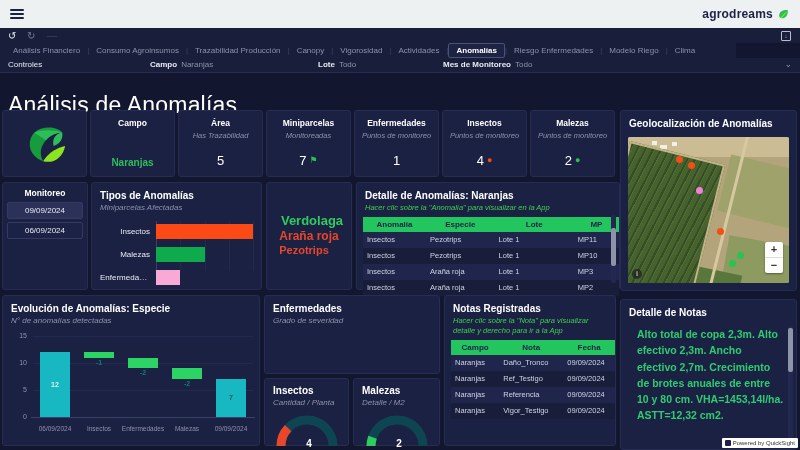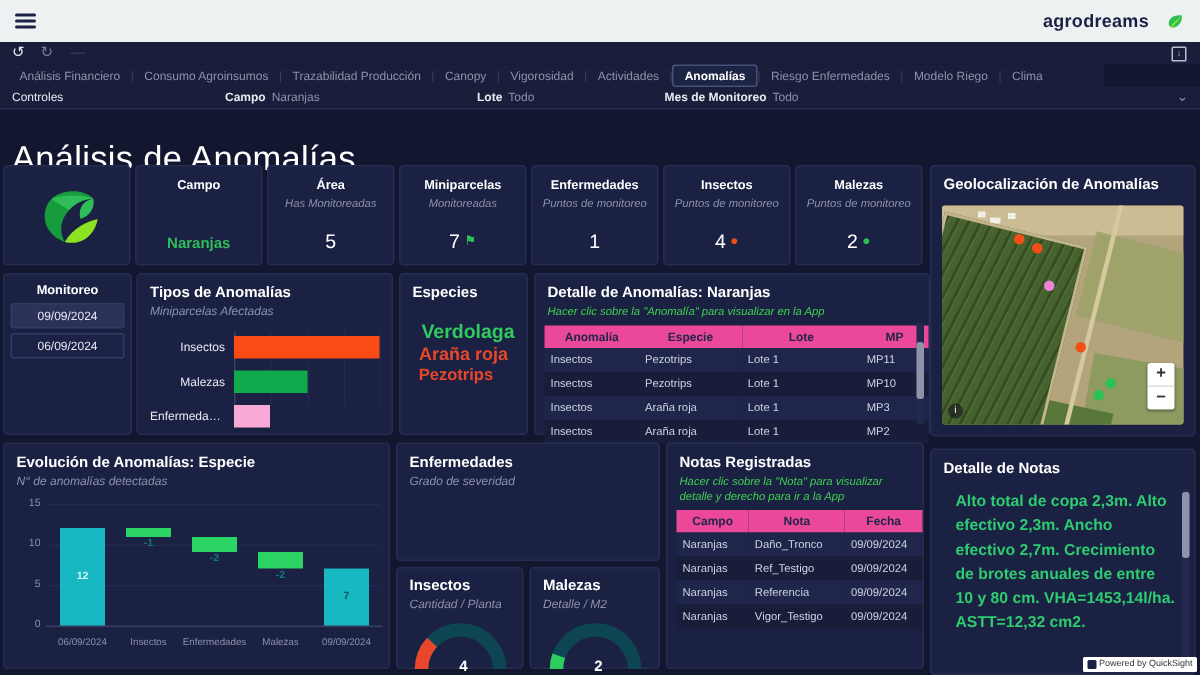--- a/index.html
+++ b/index.html
@@ -3,21 +3,21 @@
 <meta charset="utf-8">
 <style>
   html,body{margin:0;padding:0;background:#0c0f22;}
   #app{position:relative;width:800px;height:450px;overflow:hidden;background:#12162e;
        font-family:"Liberation Sans",sans-serif;}
   
   .topbar{position:absolute;left:0;top:0;width:800px;height:28px;background:#eef1f1;
           display:flex;align-items:center;justify-content:space-between;padding:0 10px;box-sizing:border-box;}
   .hamburger{width:14px;height:10px;display:flex;flex-direction:column;justify-content:space-between;cursor:pointer;}
   .hamburger i{display:block;height:2px;background:#1b2144;border-radius:1px;}
-  .brand{display:flex;align-items:flex-end;gap:11px;}
+  .brand{display:flex;align-items:flex-end;gap:4px;}
   .brand-name{font-size:12px;font-weight:bold;color:#1b2144;letter-spacing:.2px;}
   
   .toolbar{position:absolute;left:0;top:28px;width:800px;height:15px;background:#191e3b;}
   .tb-icon{position:absolute;top:0;font-size:10px;line-height:15px;cursor:pointer;}
   .export-box{position:absolute;right:9px;top:3px;width:8px;height:8px;border:1px solid #b9bdd0;
               border-radius:1px;color:#b9bdd0;font-size:6px;line-height:8px;text-align:center;cursor:pointer;}
   .tabbar{position:absolute;left:0;top:43px;width:736px;height:15px;background:#191e3b;
           display:flex;align-items:center;padding:0 6px;box-sizing:border-box;}
   .tab{font-size:8px;color:#8d92ab;padding:2px 7px;white-space:nowrap;cursor:pointer;}
   .tab.active{color:#fff;font-weight:bold;border:1px solid #4a5178;border-radius:2px;background:#1d2342;}
@@ -63,21 +63,21 @@
   .tp-bar{position:absolute;left:0;top:0;height:15px;cursor:pointer;}
   
   #panel-especies{left:266px;top:182px;width:86px;height:108px;}
   #panel-enfermedades{left:264px;top:295px;width:176px;height:79px;}
   .cloud{position:absolute;left:0;right:0;display:flex;flex-direction:column;align-items:center;}
   .cloud span{font-weight:bold;line-height:1.25;white-space:nowrap;cursor:pointer;}
   
   #panel-anomalias{left:356px;top:182px;width:264px;height:108px;}
   #panel-notas{left:444px;top:295px;width:172px;height:151px;}
   .dtable{border-collapse:collapse;margin:4px 0 0 6px;}
-  .dtable th{background:#ec4899;color:#20254a;font-size:8px;font-weight:bold;padding:3px 3px;text-align:center;}
+  .dtable th{background:#22c55e;color:#20254a;font-size:8px;font-weight:bold;padding:3px 3px;text-align:center;}
   .dtable td{font-size:7.5px;color:#cfd3e4;padding:3.5px 4px;text-align:left;}
   .dtable tr.odd td{background:#20264b;}
   .dtable tr.even td{background:#181d3a;}
   .dtable tr{cursor:pointer;}
   
   .vtrack{position:absolute;width:5px;background:#232850;border-radius:2px;}
   .vthumb{position:absolute;left:0;width:5px;background:#8d93a8;border-radius:2px;}
   
   #panel-evolucion{left:2px;top:295px;width:258px;height:151px;}
   .wf-grid{position:absolute;left:30px;width:220px;height:1px;background:#232950;}
@@ -189,21 +189,21 @@
 
   <div id="kpi-row">
       <div class="kpi">
         <div class="kpi-title">Campo</div>
         <div class="kpi-value">
           <span style="color: rgb(46, 189, 89); font-size: 10px; font-weight: bold;">Naranjas</span>
         </div>
       </div>
       <div class="kpi">
         <div class="kpi-title">Área</div>
-        <div class="kpi-sub">Has Monitoreadas</div>
+        <div class="kpi-sub">Has Trazabilidad</div>
         <div class="kpi-value">
           <span>5</span>
         </div>
       </div>
       <div class="kpi">
         <div class="kpi-title">Miniparcelas</div>
         <div class="kpi-sub">Monitoreadas</div>
         <div class="kpi-value">
           <span>7</span>
           <span class="kpi-marker" style="color: rgb(46, 189, 89);">⚑</span>
@@ -266,21 +266,20 @@
         <div class="tp-row" style="top: 46px;">
           <div class="tp-label">Enfermedad...</div>
           <div class="tp-track">
             <div class="tp-bar" style="width: 24.25px; background: rgb(248, 169, 214);"></div>
           </div>
         </div>
       </div>
   </div>
 
   <div class="card" id="panel-especies">
-    <div class="p-title">Especies</div>
     <div class="cloud" id="especies-cloud" style="top:30px;">
         <span style="color: rgb(46, 204, 94); font-size: 13px; margin-left: 6px;">Verdolaga</span>
         <span style="color: rgb(232, 71, 43); font-size: 12px; margin-left: 0px;">Araña roja</span>
         <span style="color: rgb(232, 71, 43); font-size: 11px; margin-left: -10px;">Pezotrips</span>
       </div>
   </div>
 
   <div class="card" id="panel-anomalias">
     <div class="p-title">Detalle de Anomalías: Naranjas</div>
     <div class="p-hint">Hacer clic sobre la "Anomalía" para visualizar en la App</div>

